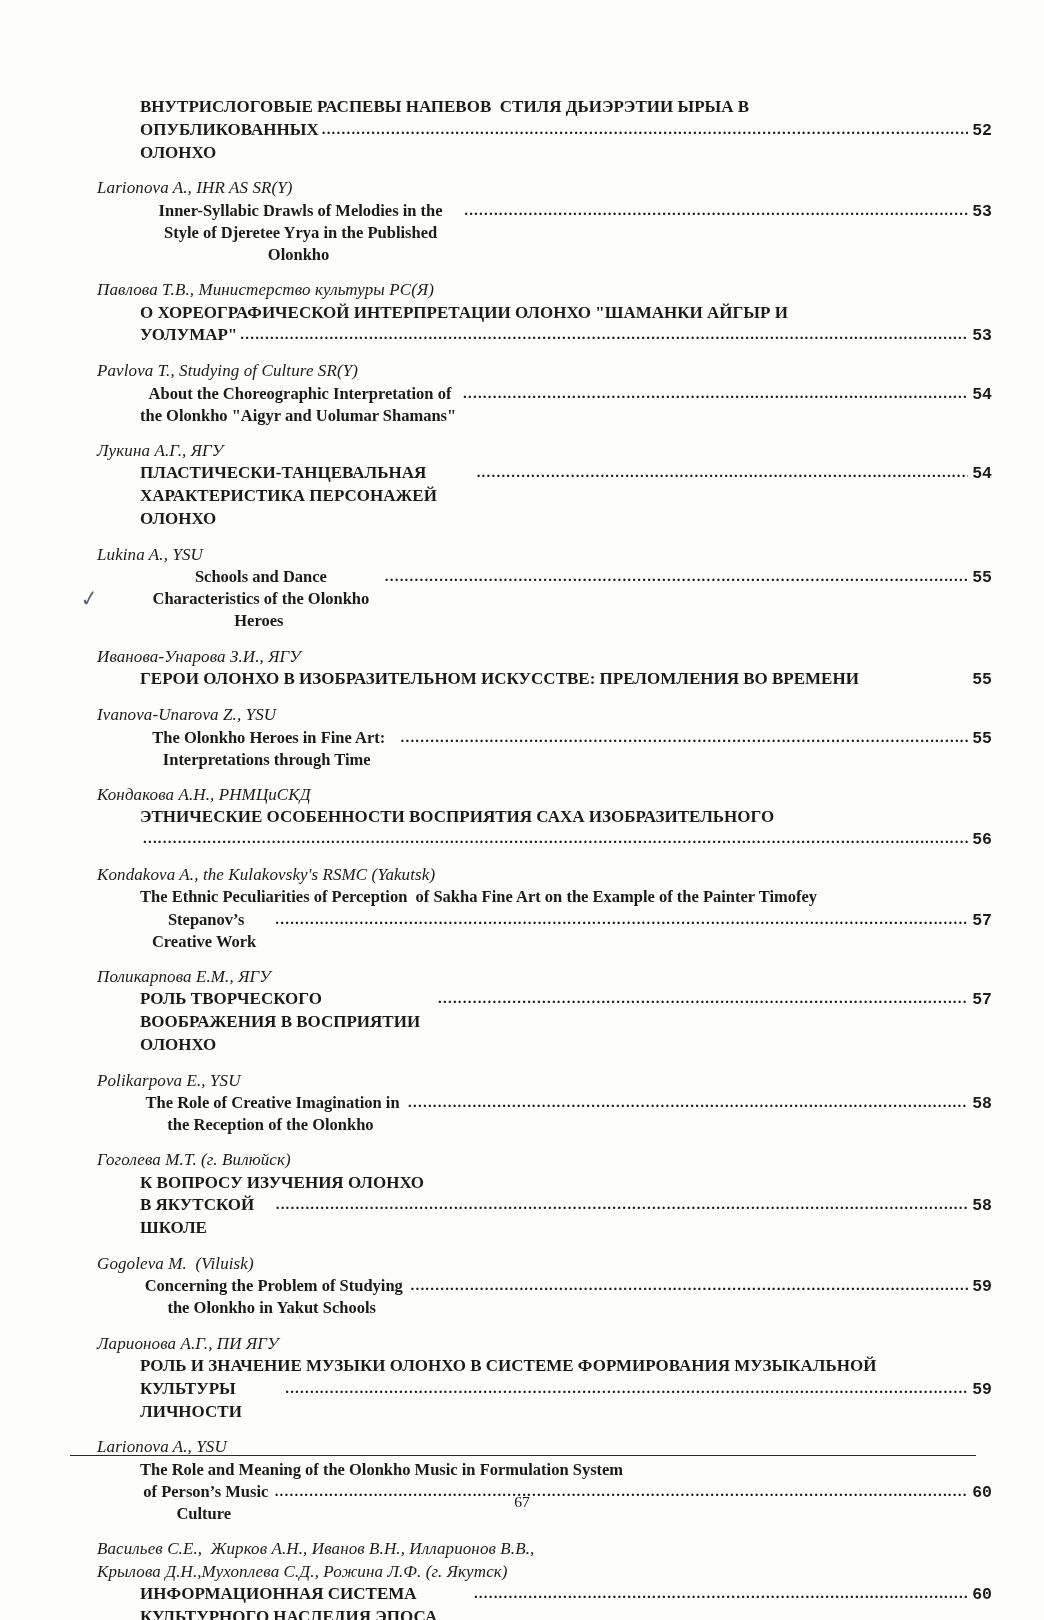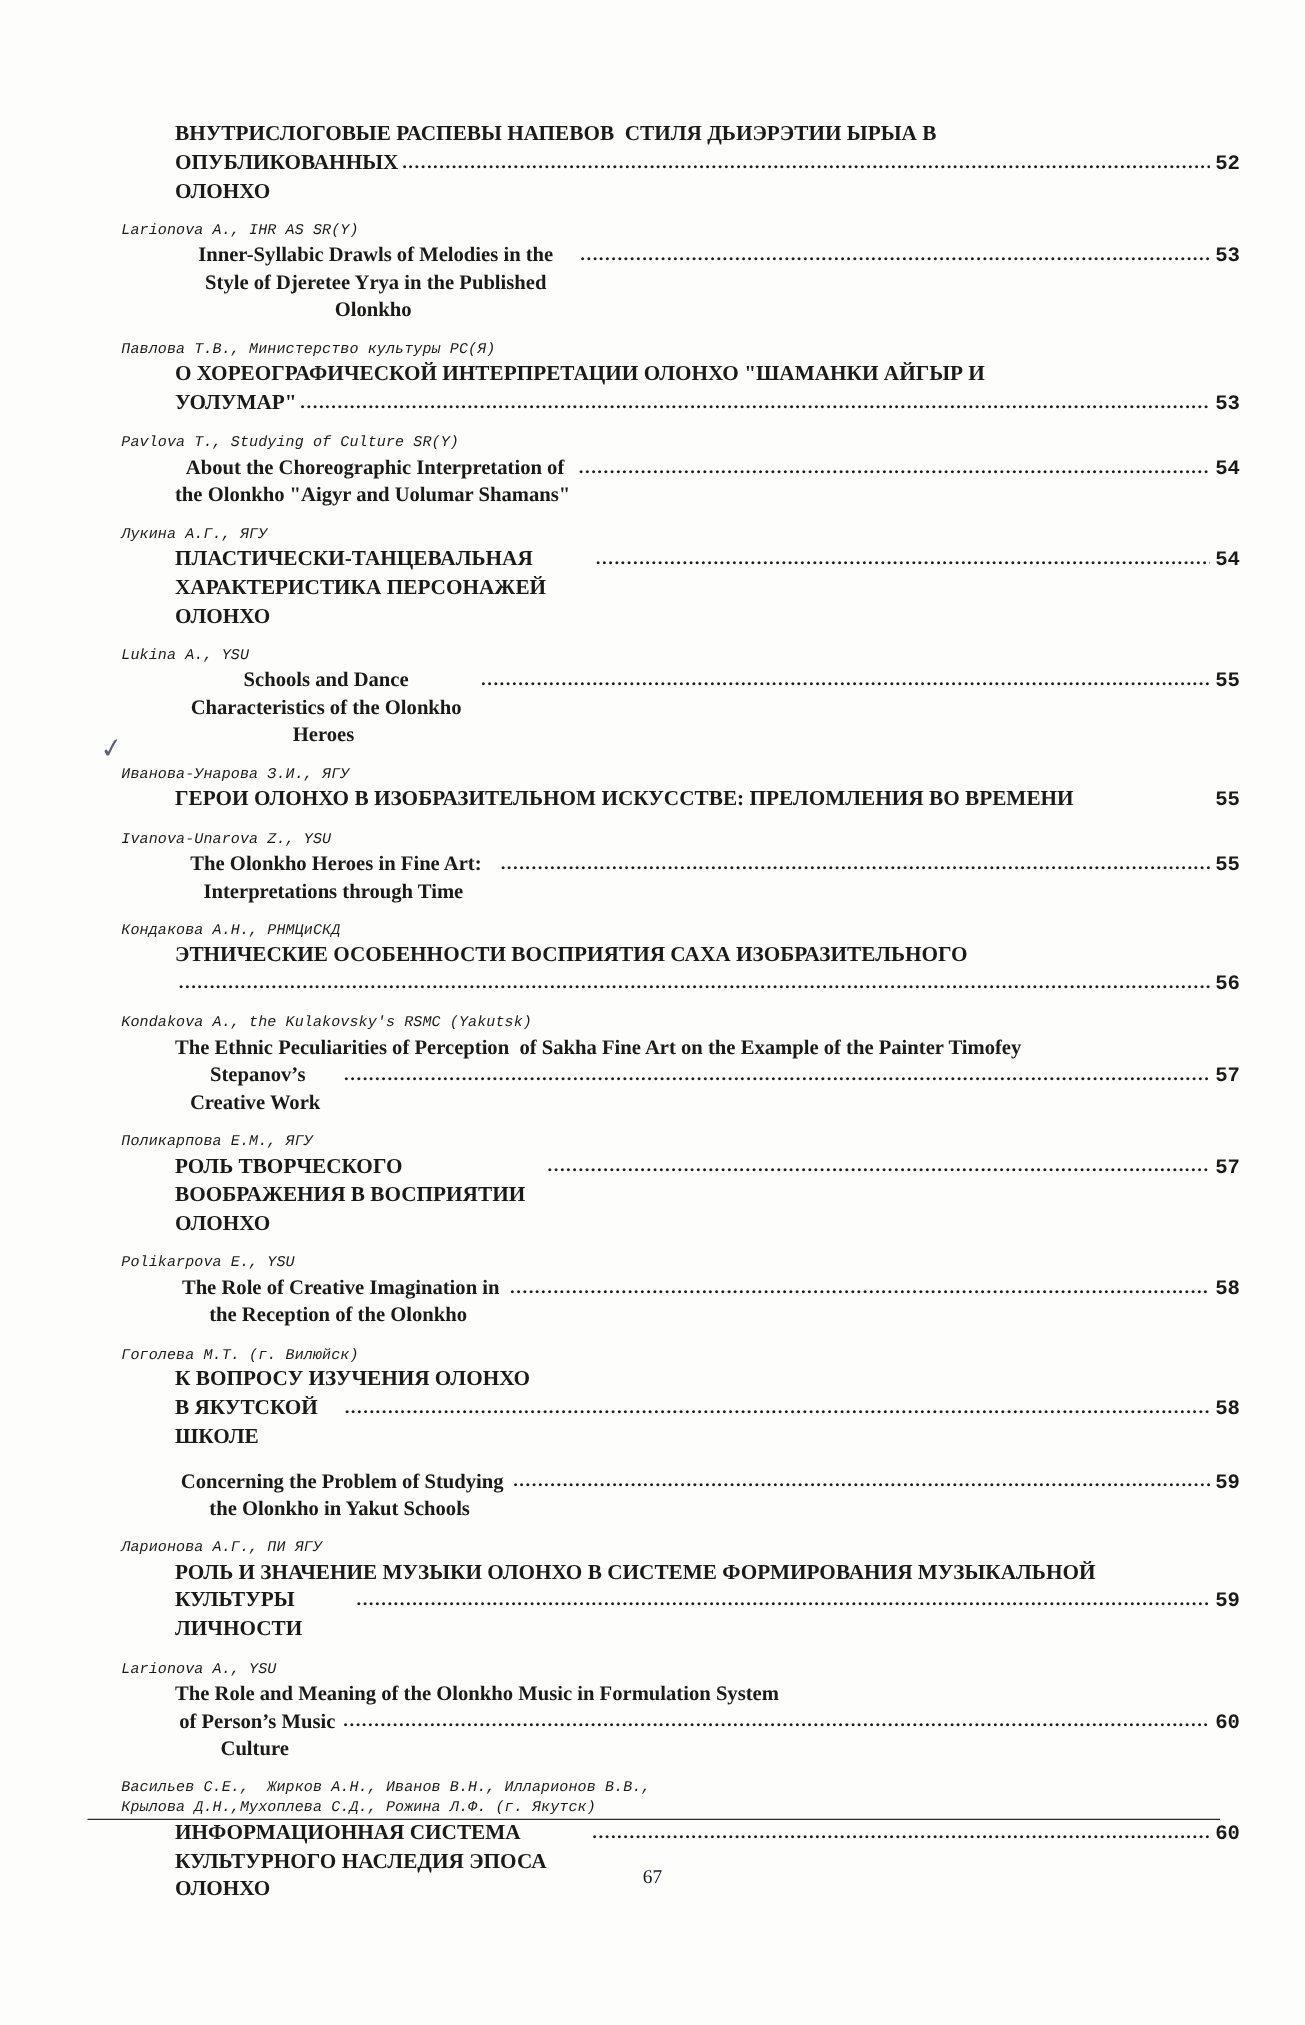--- a/index.html
+++ b/index.html
@@ -26,24 +26,23 @@
     position: absolute;
     left: 97px;
     top: 96px;
     width: 852px;
   }
   .entry {
     margin-bottom: 13px;
   }
   .author {
     font-style: italic;
-    font-size: 12px;
+    font-size: 17px;
     line-height: 1.32;
     letter-spacing: 0.1px;
-    font-family: Liberation Mono, monospace;
   }
   .title {
     font-weight: bold;
     font-size: 17px;
     line-height: 1.34;
   }
   .title.ru {
     font-size: 17px;
   }
   .title.en {
@@ -261,20 +260,21 @@
             <span class="txt">К ВОПРОСУ ИЗУЧЕНИЯ ОЛОНХО</span>
           </div>
           <div class="tline">
             <span class="txt">В ЯКУТСКОЙ ШКОЛЕ </span>
             <span class="leader">........................................................................................................................................................................................................</span>
             <span class="pg">58</span>
           </div>
         </div>
       </div>
       <div class="entry">
+        <div class="author plain">Gogoleva M.  (Viluisk)</div>
         <div class="title en">
           <div class="tline">
             <span class="txt">Concerning the Problem of Studying the Olonkho in Yakut Schools </span>
             <span class="leader">........................................................................................................................................................................................................</span>
             <span class="pg">59</span>
           </div>
         </div>
       </div>
       <div class="entry">
         <div class="author plain">Ларионова А.Г., ПИ ЯГУ</div>

